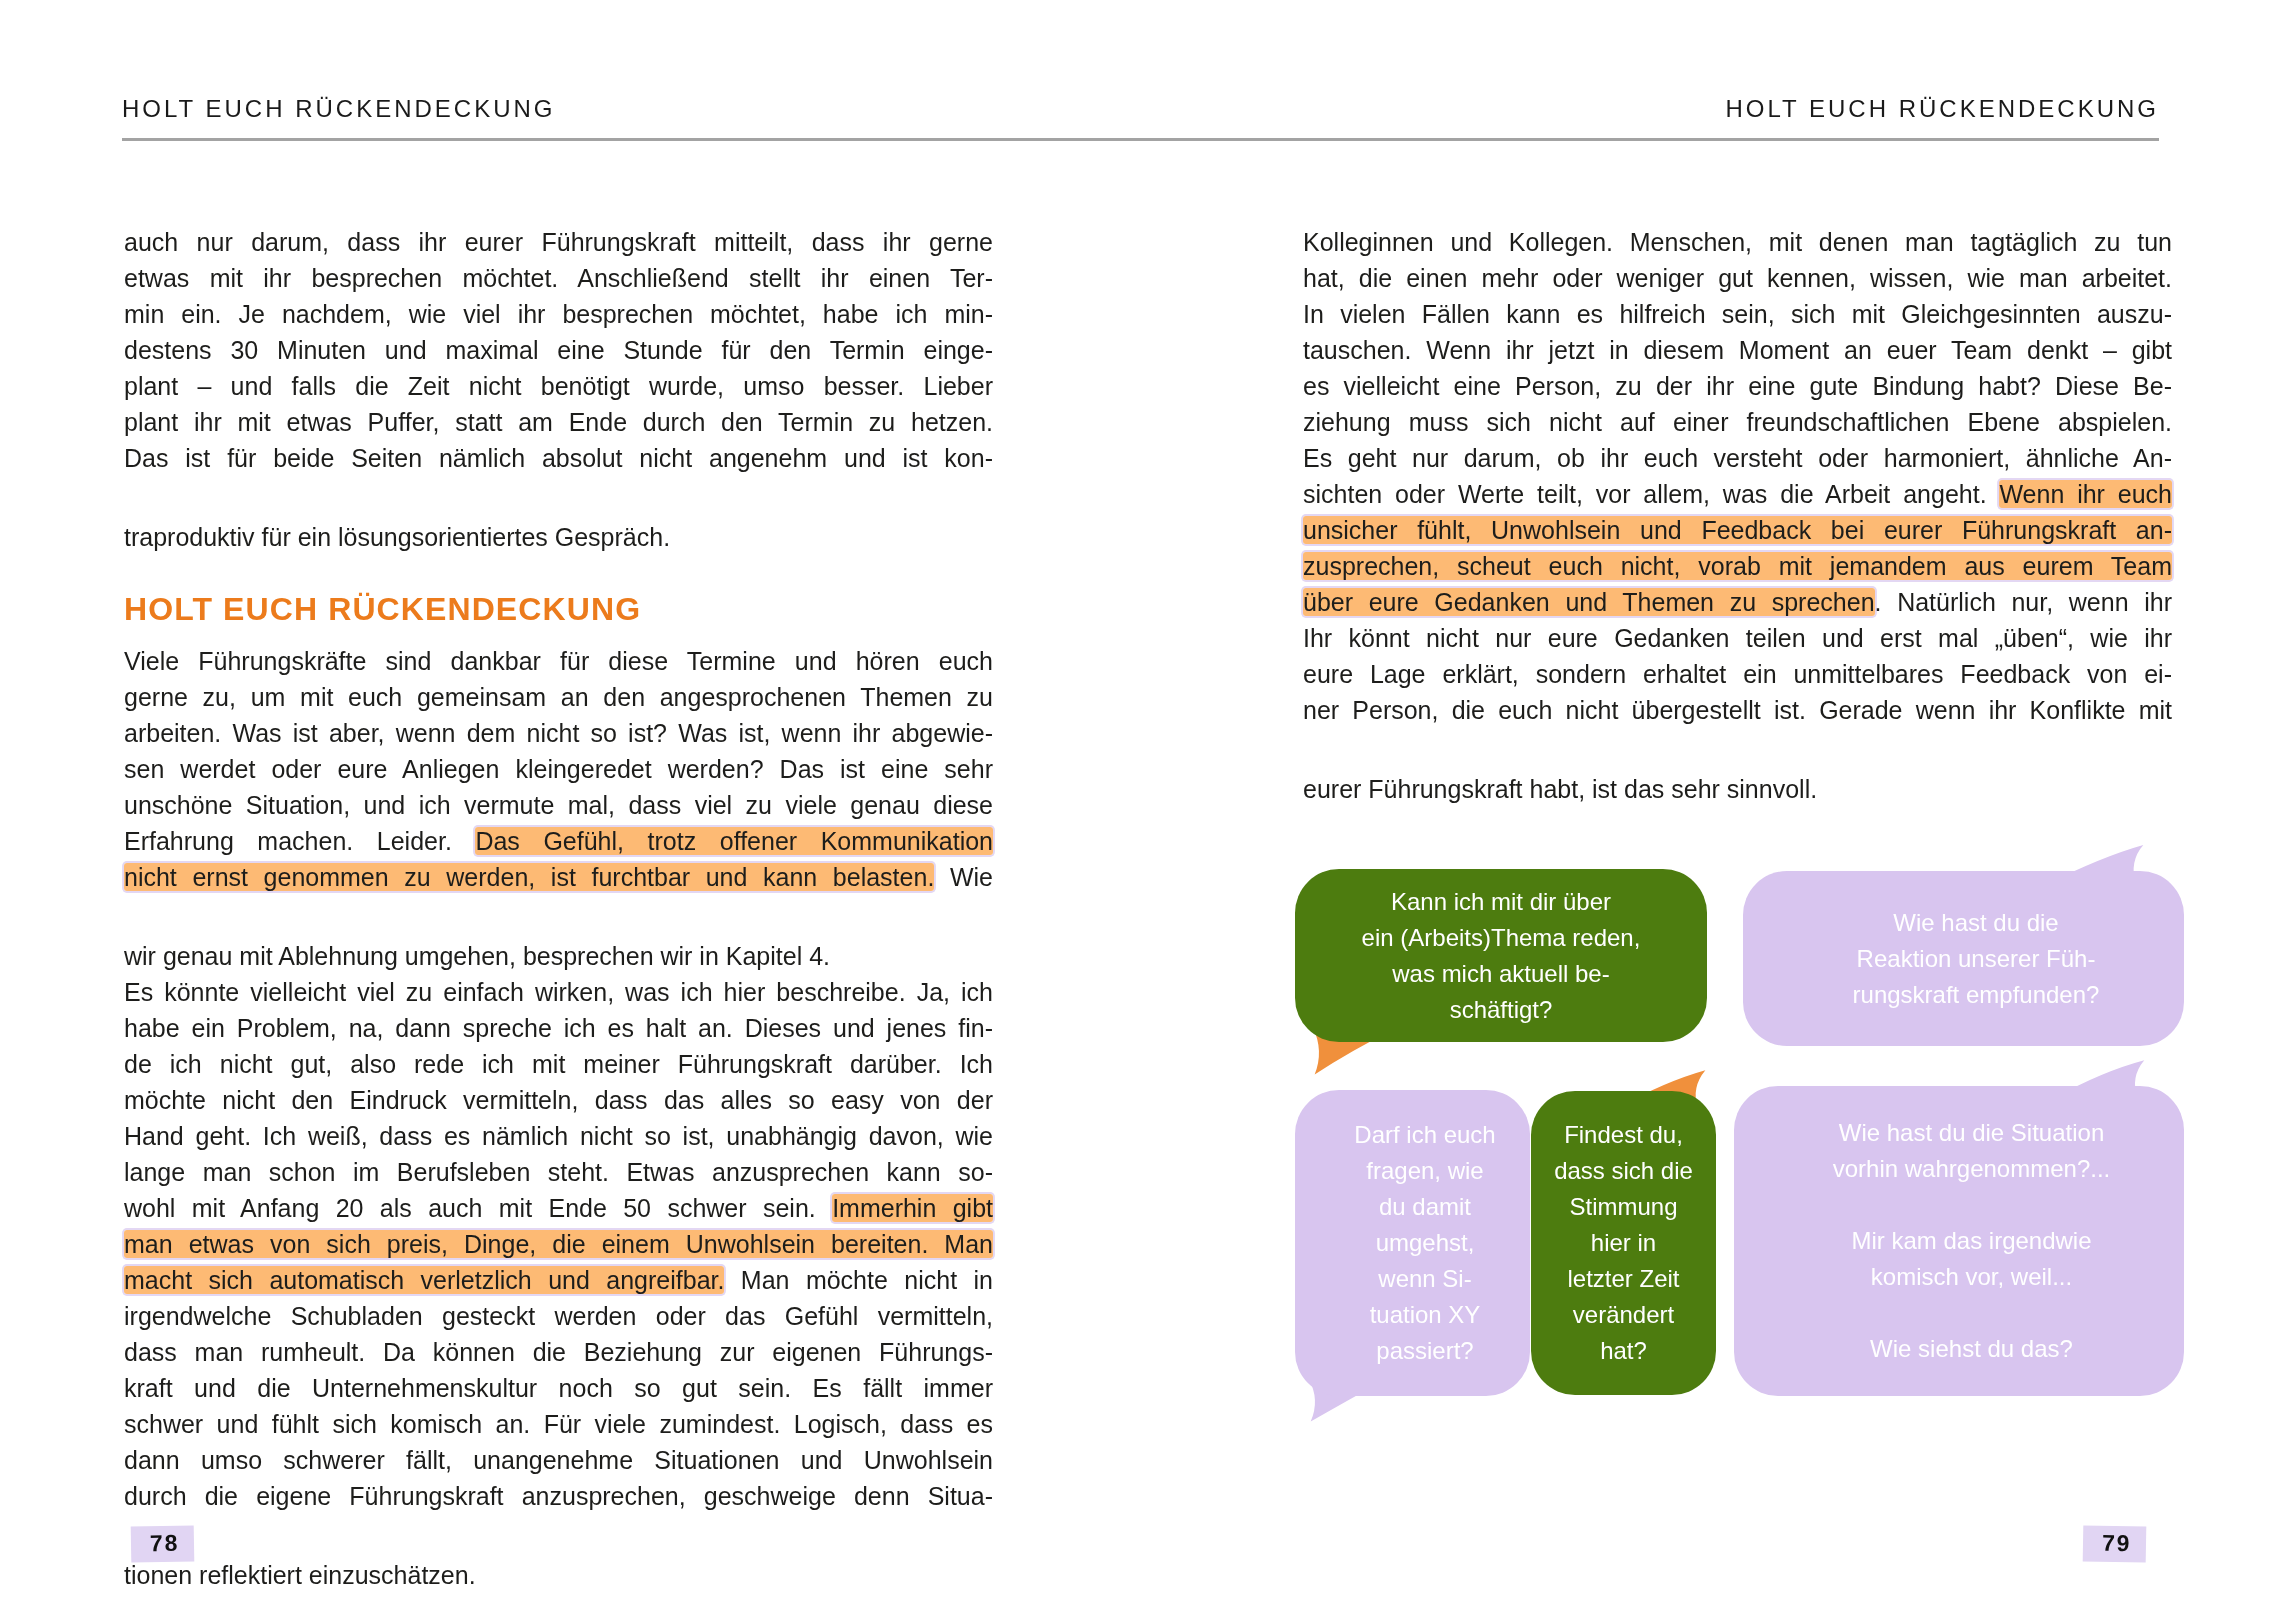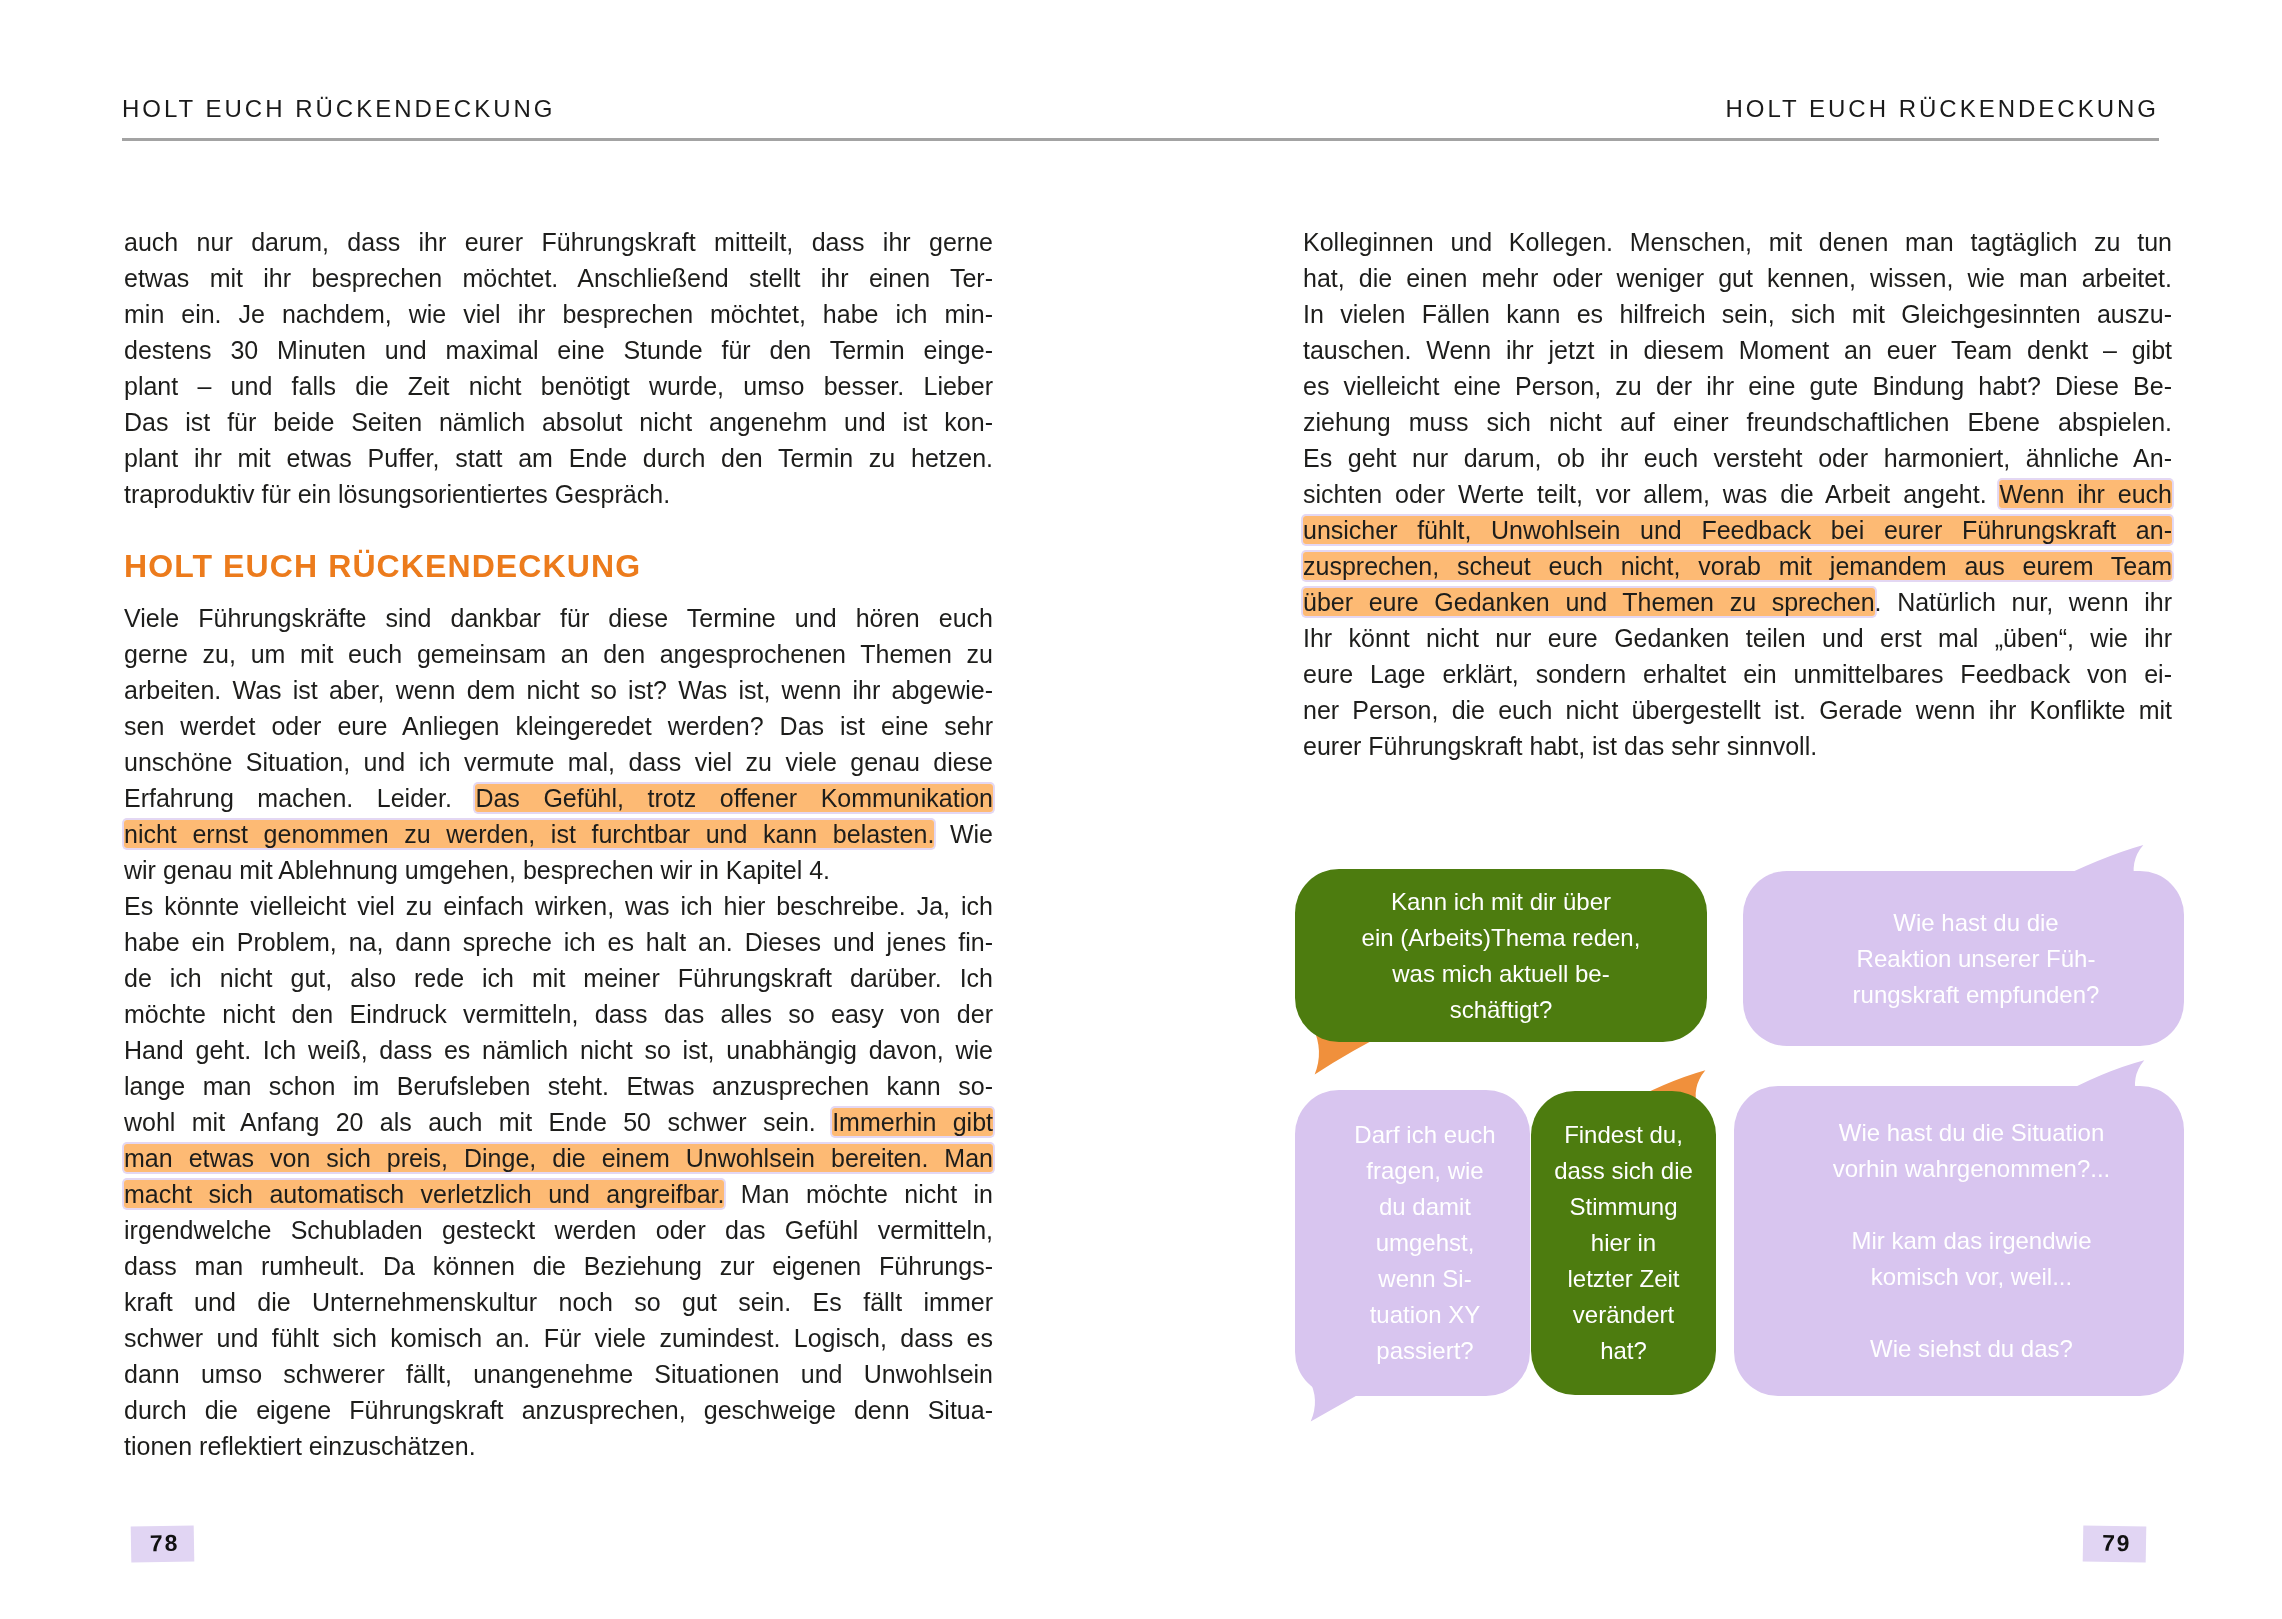--- a/index.html
+++ b/index.html
@@ -7,21 +7,21 @@
          font-family: "Liberation Sans", sans-serif; color: #1d1d1b; }
   .running-head { position: absolute; top: 95px; font-size: 24px; letter-spacing: 3px;
                   font-weight: normal; color: #1a1a1a; white-space: nowrap; }
   .running-head.left { left: 122px; }
   .running-head.right { right: 124px; }
   .head-rule { position: absolute; top: 138px; left: 122px; width: 2037px; height: 2.9px; background: #a3a3a3; }
   .column { position: absolute; width: 869px; font-size: 25px; line-height: 36px; }
   .column.left { left: 124px; top: 224px; }
   .column.right { left: 1303px; top: 224px; }
   .line { display: block; white-space: nowrap; text-align: justify; text-align-last: justify; height: 36px; }
-  .line.last { text-align-last: left; }
+  .line.last { text-align-last: left; margin-top: 43px; }
   .hl { background: #fdba74; box-shadow: 0 0 0 1.9px #e3d7f3; border-radius: 2.9px; }
   .section-title { display: block; color: #ec7b1c; font-weight: bold; font-size: 32px; letter-spacing: 1.1px;
                    margin: 35px 0 15px 0; height: 38px; line-height: 38px; white-space: nowrap; }
   .bubble { position: absolute; color: #ffffff; text-align: center; font-size: 24px; line-height: 36px;
             display: flex; flex-direction: column; justify-content: center; align-items: center; border-radius: 44px; }
   .bubble .txt { display: block; white-space: nowrap; }
   .orange { background: #4d7c0f; }
   .lilac { background: #d8c5ef; padding-left: 25px; }
   .tail { position: absolute; }
   .page-num { position: absolute; font-weight: bold; font-size: 23px; letter-spacing: 1.9px; color: #111;
@@ -36,22 +36,22 @@
 <div class="running-head right">HOLT EUCH RÜCKENDECKUNG</div>
 <div class="head-rule"></div>
 
 <div class="column left">
   <div>
     <span class="line">auch nur darum, dass ihr eurer Führungskraft mitteilt, dass ihr gerne</span>
     <span class="line">etwas mit ihr besprechen möchtet. Anschließend stellt ihr einen Ter-</span>
     <span class="line">min ein. Je nachdem, wie viel ihr besprechen möchtet, habe ich min-</span>
     <span class="line">destens 30 Minuten und maximal eine Stunde für den Termin einge-</span>
     <span class="line">plant – und falls die Zeit nicht benötigt wurde, umso besser. Lieber</span>
+    <span class="line">plant ihr mit etwas Puffer, statt am Ende durch den Termin zu hetzen.</span>
     <span class="line">Das ist für beide Seiten nämlich absolut nicht angenehm und ist kon-</span>
-    <span class="line">plant ihr mit etwas Puffer, statt am Ende durch den Termin zu hetzen.</span>
     <span class="line last">traproduktiv für ein lösungsorientiertes Gespräch.</span>
   </div>
 
   <span class="section-title">HOLT EUCH RÜCKENDECKUNG</span>
 
   <div>
     <span class="line">Viele Führungskräfte sind dankbar für diese Termine und hören euch</span>
     <span class="line">gerne zu, um mit euch gemeinsam an den angesprochenen Themen zu</span>
     <span class="line">arbeiten. Was ist aber, wenn dem nicht so ist? Was ist, wenn ihr abgewie-</span>
     <span class="line">sen werdet oder eure Anliegen kleingeredet werden? Das ist eine sehr</span>

